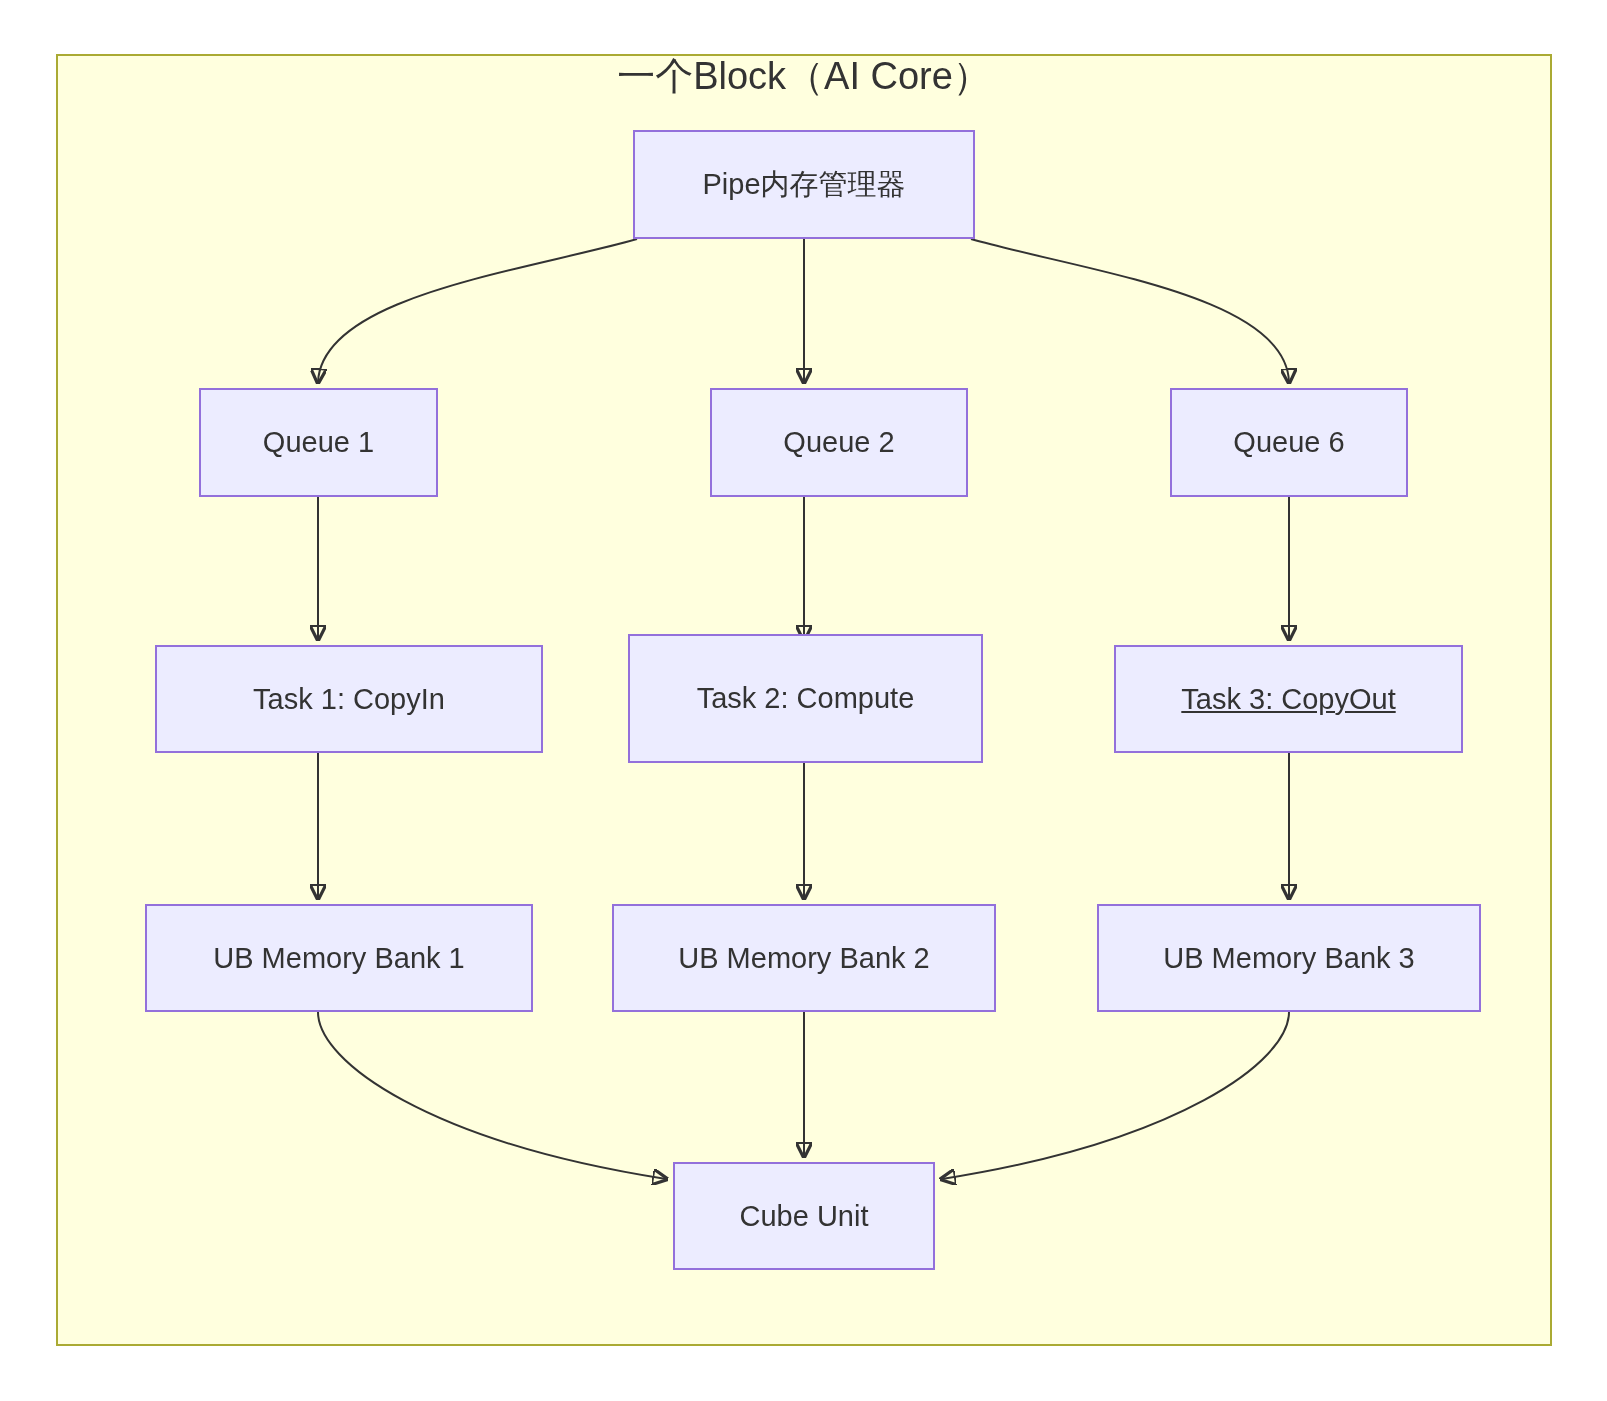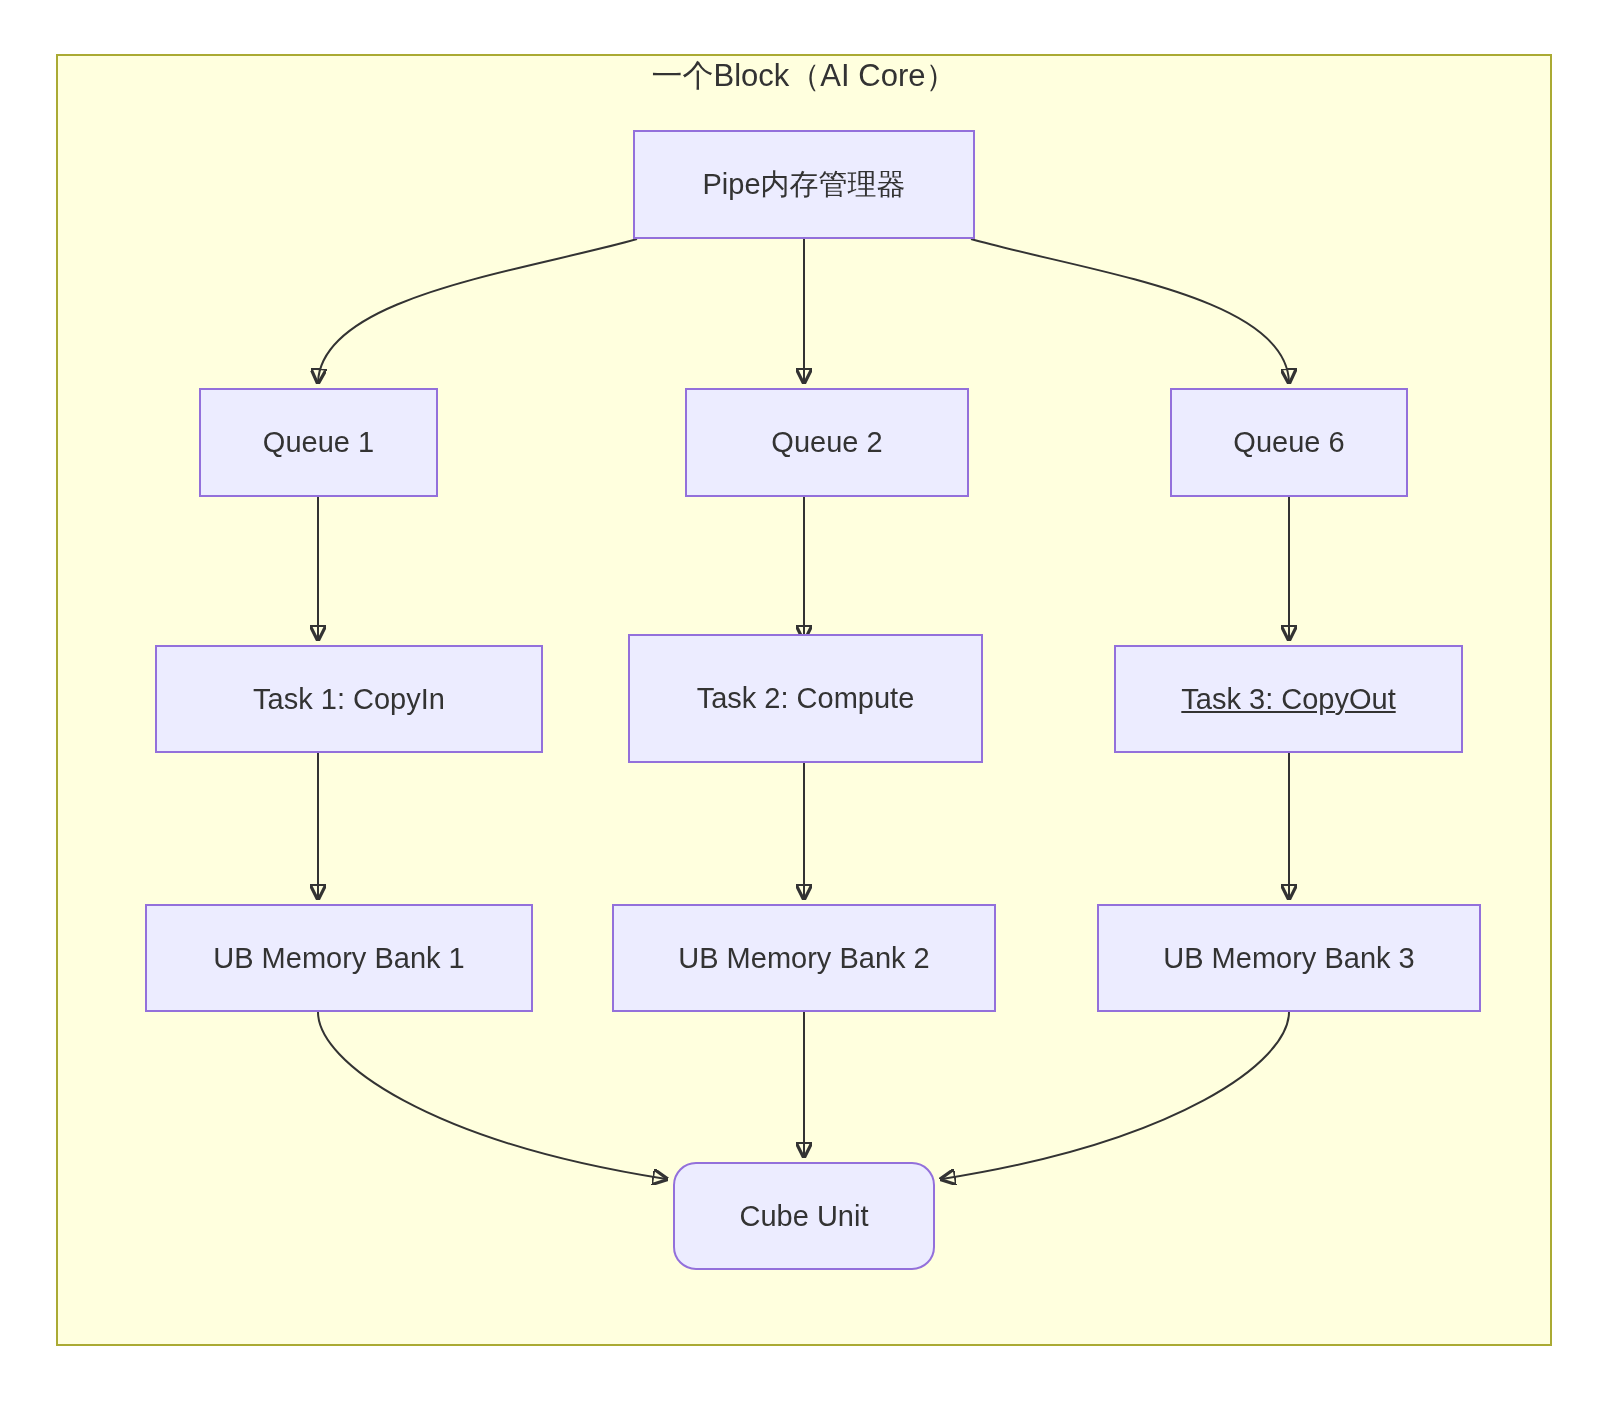--- a/index.html
+++ b/index.html
@@ -24,21 +24,21 @@
     background: #ffffde;
     border: 2px solid #aaaa33;
     box-sizing: border-box;
   }
   .cluster-title {
     position: absolute;
     left: 56px;
     top: 58px;
     width: 1496px;
     text-align: center;
-    font-size: 31px;
+    font-size: 38px;
     color: #333333;
     line-height: 36px;
   }
   .edges {
     position: absolute;
     left: 0;
     top: 0;
     width: 1607px;
     height: 1401px;
   }
@@ -86,31 +86,31 @@
     <path d="M1289,753 L1289,898" marker-end="url(#arrow)"></path>
     <path d="M318,1012 C318,1062 430,1142 666,1179" marker-end="url(#arrow)"></path>
     <path d="M804,1012 L804,1156" marker-end="url(#arrow)"></path>
     <path d="M1289,1012 C1289,1062 1177,1142 942,1179" marker-end="url(#arrow)"></path>
   </svg>
 
   <div class="node" style="left:633px; top:130px; width:342px; height:109px;">Pipe内存管理器</div>
 
   <div class="node" style="left:199px; top:388px; width:239px; height:109px;">Queue 1</div>
 
-  <div class="node" style="left:685px; top:388px; width:284px; height:109px;">Queue 2</div>
+  <div class="node" style="left:710px; top:388px; width:258px; height:109px;">Queue 2</div>
 
   <div class="node" style="left:1170px; top:388px; width:238px; height:109px;">Queue 6</div>
 
   <div class="node" style="left:155px; top:645px; width:388px; height:108px;">Task 1: CopyIn</div>
 
   <div class="node" style="left:628px; top:634px; width:355px; height:129px;">Task 2: Compute</div>
 
   <div class="node" style="left:1114px; top:645px; width:349px; height:108px;text-decoration:underline;">Task 3: CopyOut</div>
 
   <div class="node" style="left:124px; top:904px; width:388px; height:108px;margin-left:21px;">UB Memory Bank 1</div>
 
   <div class="node" style="left:612px; top:904px; width:384px; height:108px;">UB Memory Bank 2</div>
 
   <div class="node" style="left:1097px; top:904px; width:384px; height:108px;">UB Memory Bank 3</div>
 
-  <div class="node" style="left:673px; top:1162px; width:262px; height:108px;border-radius:23px;">Cube Unit</div>
+  <div class="node" style="left:673px; top:1162px; width:262px; height:108px;">Cube Unit</div>
 
 </div>
 
 </body></html>

